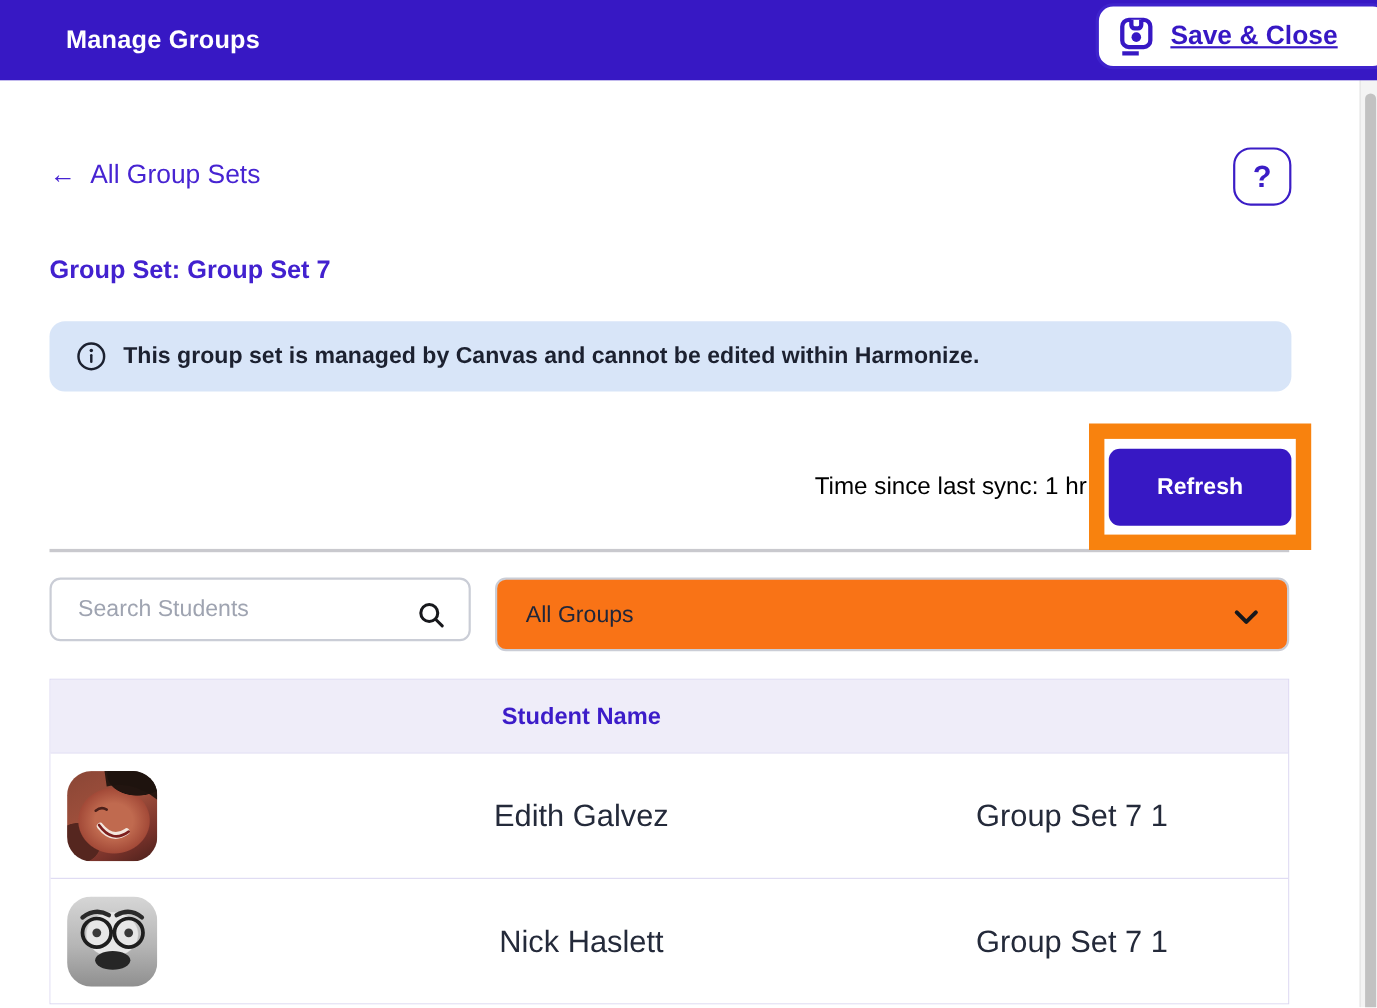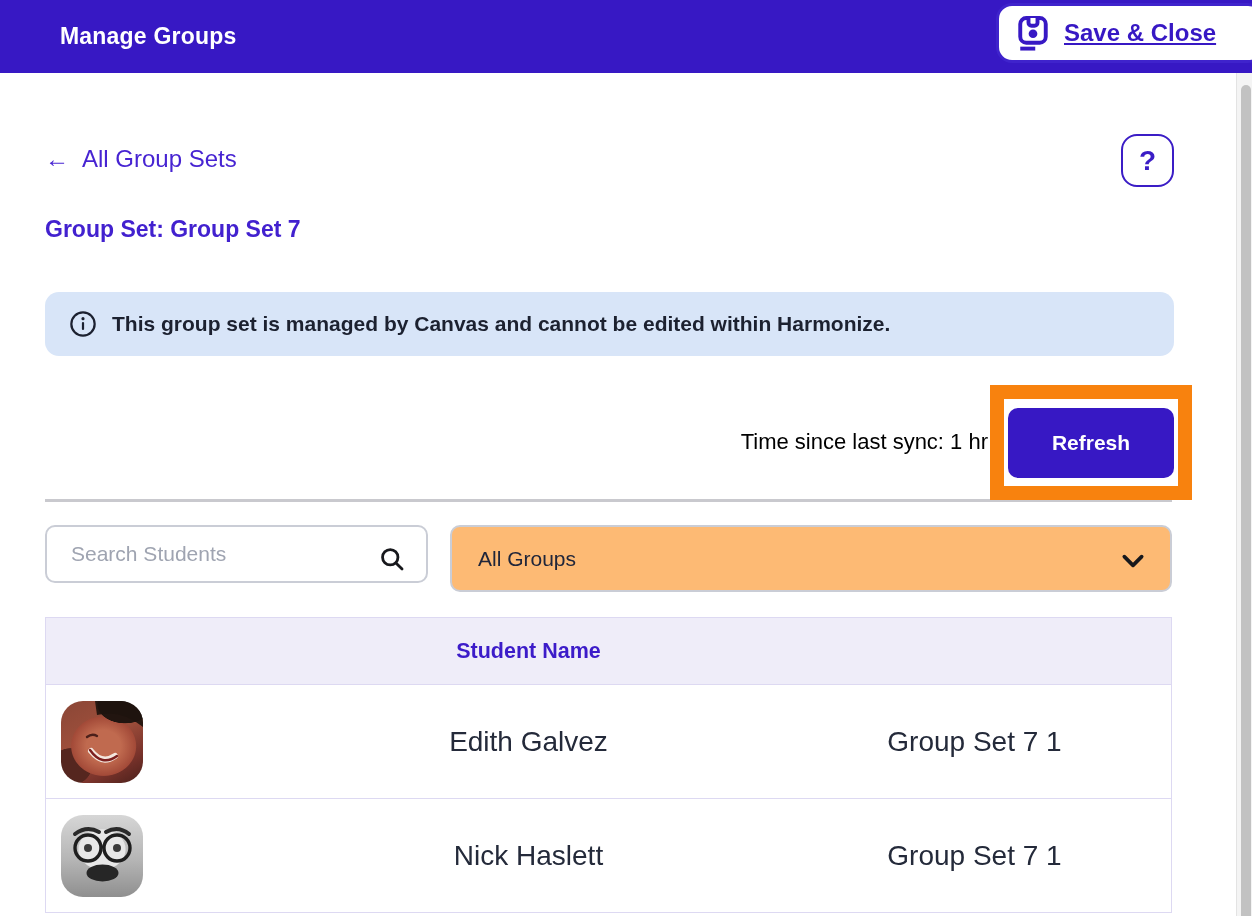--- a/index.html
+++ b/index.html
@@ -16,21 +16,21 @@
                 display:flex; align-items:center; gap:13px; padding-left:16px; cursor:pointer; z-index:6; }
   .save-close-label { color:#3718C4; font-size:24px; font-weight:bold; text-decoration:underline; }
 
   
   .back-link { position:absolute; left:45px; top:145px; display:flex; align-items:center; gap:13px;
                color:#4724D2; font-size:24px; text-decoration:none; cursor:pointer; }
   .help-btn { position:absolute; left:1121px; top:134px; width:53px; height:53px; background:#fff;
               border:2.5px solid #3B1DC6; border-radius:16px; color:#3B1DC6;
               font-size:28px; font-weight:bold; display:flex; align-items:center; justify-content:center; cursor:pointer; }
 
-  .group-set-title { position:absolute; left:45px; top:216px; color:#4221CF; font-size:23px; font-weight:bold; }
+  .group-set-title { position:absolute; left:45px; top:232px; color:#4221CF; font-size:23px; font-weight:bold; }
 
   
   .banner { position:absolute; left:45px; top:292px; width:1129px; height:64px; background:#D8E5F8;
             border-radius:14px; display:flex; align-items:center; gap:15px; padding:0 24px; }
   .banner-text { color:#1C2130; font-size:21px; font-weight:bold; }
 
   
   .sync-status { position:absolute; top:429px; right:264px; color:#000000; font-size:22px; white-space:nowrap; }
   .highlight-box { position:absolute; left:990px; top:385px; width:202px; height:115px;
                    border:14px solid #F8820E; background:#fff; display:flex; align-items:center;
@@ -43,21 +43,21 @@
   
   .search-box { position:absolute; left:45px; top:525px; width:383px; height:58px;
                 border:2px solid #CACDD6; border-radius:10px; background:#fff; }
   .search-box input { width:100%; height:100%; border:none; outline:none; background:transparent;
                       padding:0 60px 0 24px; font-family:"Liberation Sans", sans-serif;
                       font-size:21px; color:#242A3A; }
   .search-box input::placeholder { color:#9FA4B1; }
   .search-icon { position:absolute; right:20px; top:18px; }
 
   .group-select { position:absolute; left:450px; top:525px; width:722px; height:67px;
-                  border:2px solid #CACDD6; border-radius:10px; background:#fdba74;
+                  border:2px solid #CACDD6; border-radius:10px; background:#f97316;
                   display:flex; align-items:center; padding-left:26px; cursor:pointer; }
   .group-select-value { font-size:21px; color:#20263A; }
   .chevron-icon { position:absolute; right:24px; top:23px; }
 
   
   .students-table { position:absolute; left:45px; top:617px; width:1127px;
                     border:1px solid #DDD9F2; background:#fff;text-align:center; }
   .t-row { display:grid; grid-template-columns:233px 499px auto; align-items:center; }
   .t-head { height:66px; background:#EFEDF9; }
   .t-head .col-label { color:#3C1CC9; font-size:21.5px; font-weight:bold; }

